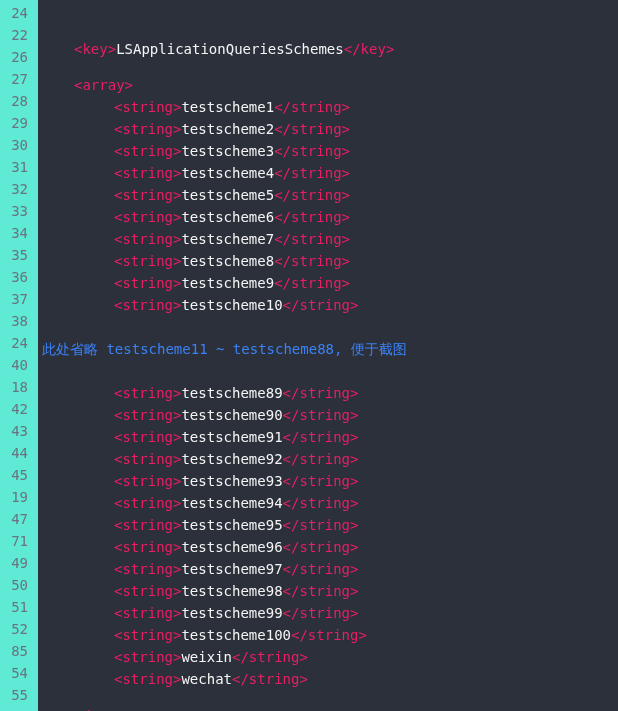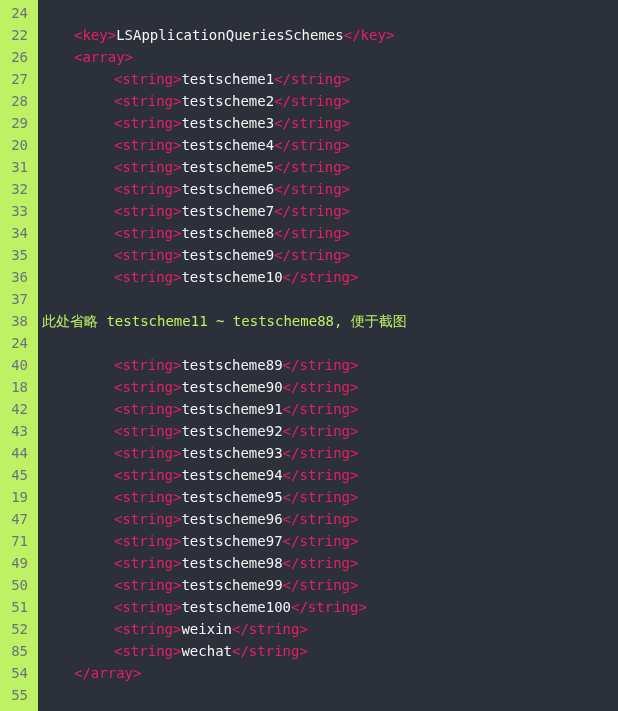--- a/index.html
+++ b/index.html
@@ -11,54 +11,54 @@
       color: #e8e8e8;
       width: 618px;
       height: 711px;
       overflow: hidden;
     }
     .editor {
       display: flex;
       height: 100%;
     }
     .gutter {
-      background: #bef264;
+      background: #5eead4;
       color: #6b7280;
       text-align: right;
       padding: 2px 10px 0 8px;
       user-select: none;
       flex-shrink: 0;
       min-width: 38px;
     }
     .code {
       flex: 1;
       padding: 2px 0 0 4px;
       white-space: pre;
       color: #e8e8e8;
     }
     .line { height: 22px; }
     .tag { color: #e91e63; }
     .txt { color: #f5f5f5; }
-    .comment { color: #bef264; }
-    .ind1 { padding-left: 32px; }
+    .comment { color: #3b82f6; }
+    .ind1 { padding-left: 32px; margin-top: 14px; }
     .ind2 { padding-left: 72px; }
     .ind0 { padding-left: 0; }
   </style>
 </head>
 <body>
 
 <div class="editor">
   <div class="gutter" id="gutter">
       <div class="line">24</div>
       <div class="line">22</div>
       <div class="line">26</div>
       <div class="line">27</div>
       <div class="line">28</div>
       <div class="line">29</div>
-      <div class="line">20</div>
+      <div class="line">30</div>
       <div class="line">31</div>
       <div class="line">32</div>
       <div class="line">33</div>
       <div class="line">34</div>
       <div class="line">35</div>
       <div class="line">36</div>
       <div class="line">37</div>
       <div class="line">38</div>
       <div class="line">24</div>
       <div class="line">40</div>

